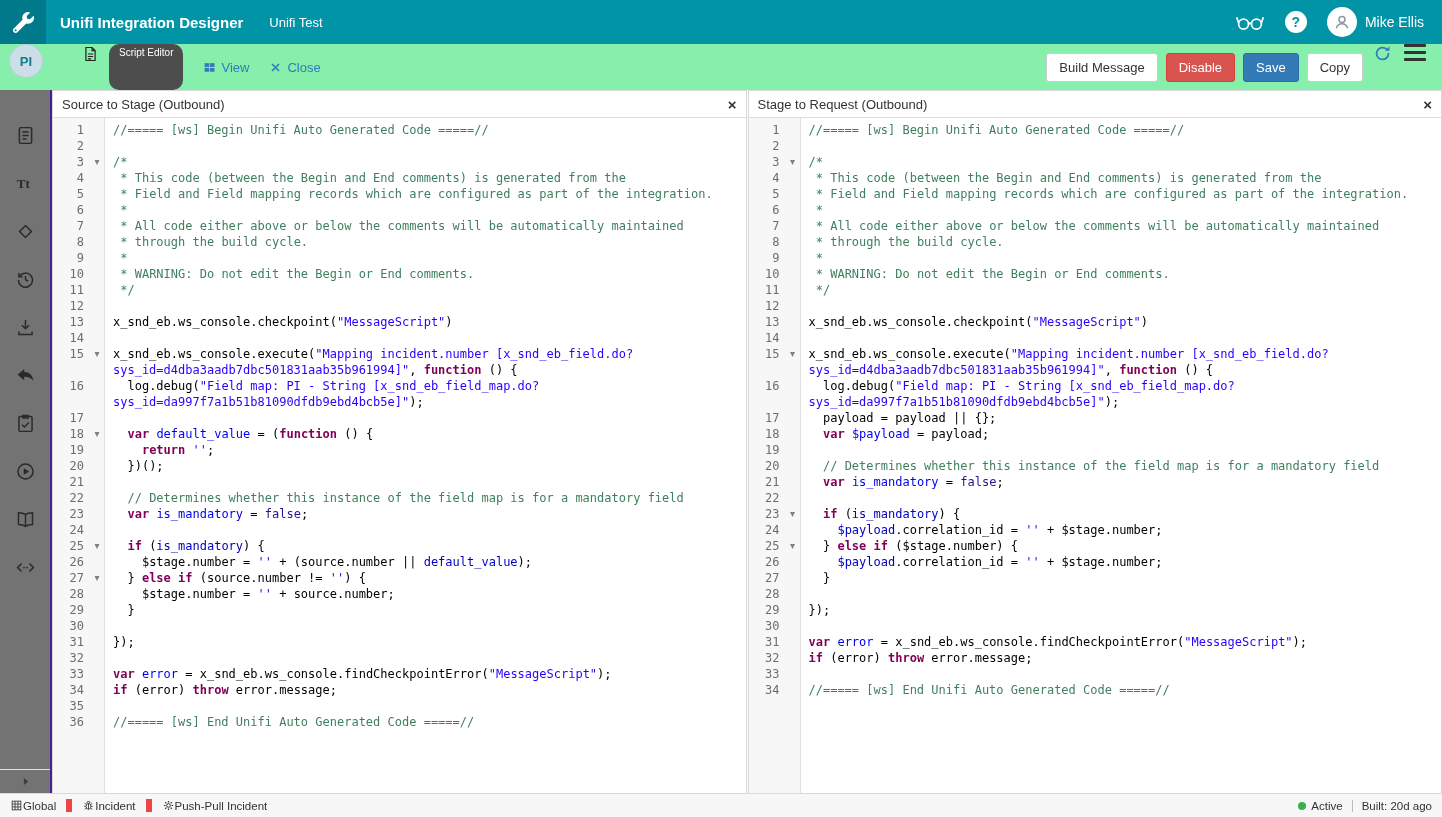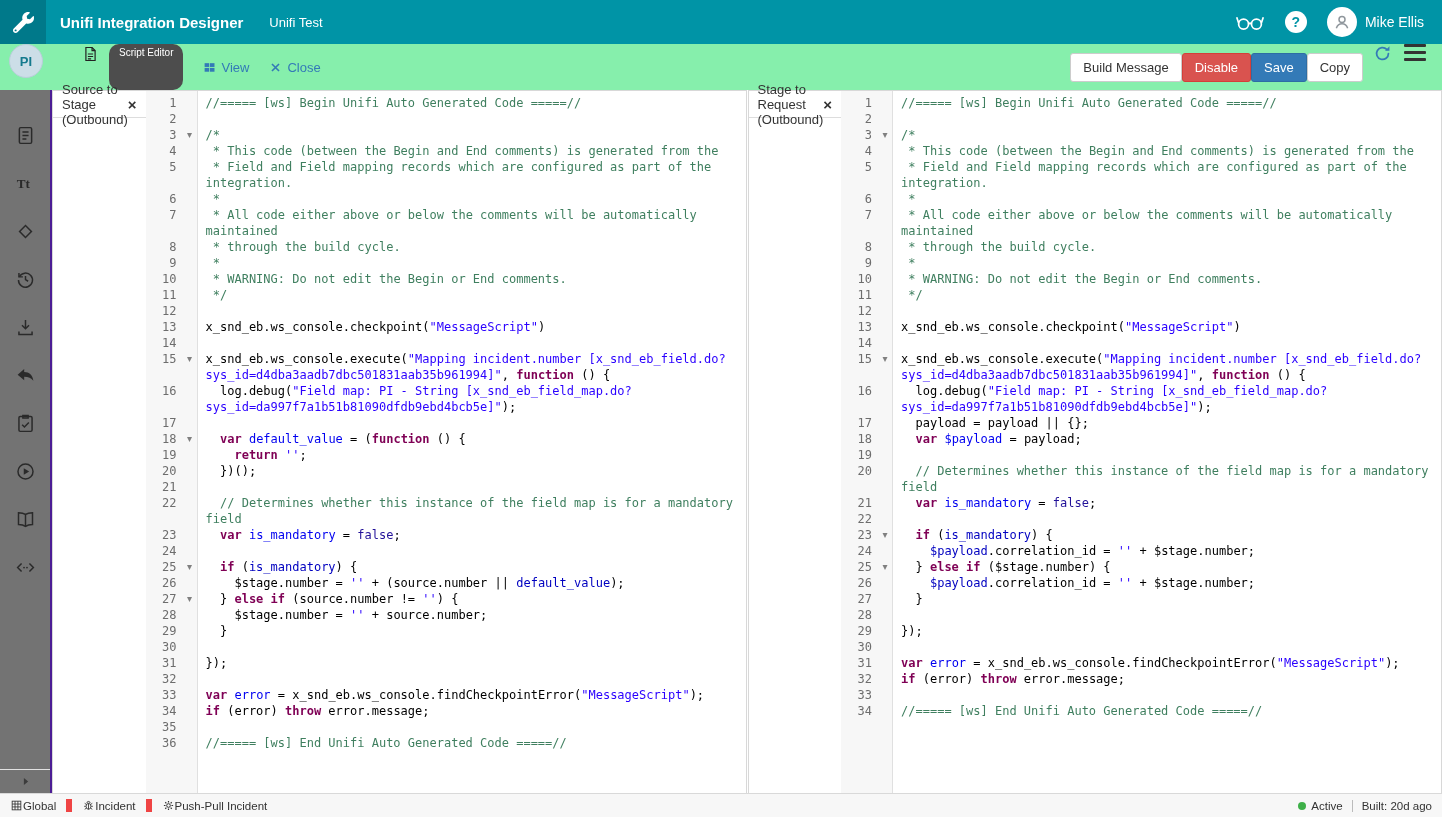--- a/index.html
+++ b/index.html
@@ -25,39 +25,39 @@
   
   .toolbar{height:46px;flex:0 0 46px;display:flex;background:#86efac}
   .pi-col{width:52px;flex:0 0 52px;display:flex;justify-content:center}
   .pi-avatar{width:34px;height:34px;border-radius:50%;background:#ccdee7;border:1px solid #b9cfda;color:#147a8d;font-size:13px;font-weight:bold;display:flex;align-items:center;justify-content:center;cursor:pointer}
   .doc-icon{margin-left:30px;display:flex}
   .doc-icon svg{width:17px;height:20px}
   .page-title{font-size:18px;font-weight:bold;color:#333;margin-left:8px;white-space:nowrap}
   .badge{background:var(--badge-bg,#4d4d4d);color:#fff;font-size:10px;font-weight:normal;padding:3px 10px;border-radius:10px;margin-left:10px;white-space:nowrap}
   .tb-link{display:flex;align-items:center;gap:5px;color:var(--primary,#337ab7);font-size:13px;margin-left:20px;cursor:pointer;white-space:nowrap}
   .tb-link svg{width:13px;height:13px}
-  .tb-actions{margin-left:auto;display:flex;align-items:center;}
+  .tb-actions{margin-left:auto;display:flex;align-items:center;gap:8px}
   .btn{font-family:inherit;font-size:13px;padding:6px 12px;border-radius:3px;border:1px solid #ccc;background:#fff;color:#333;cursor:pointer;white-space:nowrap}
   .btn-danger{background:var(--danger,#d9534f);border-color:var(--danger-border,#d43f3a);color:#fff}
   .btn-primary{background:var(--primary,#337ab7);border-color:var(--primary-border,#2e6da4);color:#fff}
   .refresh{color:var(--primary,#337ab7);margin-left:10px;display:flex;cursor:pointer}
   .refresh svg{width:19px;height:19px}
   .hamburger{width:22px;display:flex;flex-direction:column;gap:4px;margin:0 16px 0 12px;cursor:pointer}
   .hamburger span{height:3px;background:#333;border-radius:1px}
 
   
   .main{flex:1;display:flex;min-height:0}
   .side{width:52px;flex:0 0 52px;border-right:2px solid #4c1d95;display:flex;flex-direction:column;align-items:center;padding-top:34px;position:relative;background:#737373}
   .side-icon{width:22px;height:22px;margin-bottom:26px;color:#2a2a2a;display:flex;align-items:center;justify-content:center;cursor:pointer}
   .side-icon svg{width:21px;height:21px;display:block}
   .side-toggle{position:absolute;bottom:0;left:0;width:100%;height:24px;border-top:1px solid #e2e2e2;display:flex;align-items:center;justify-content:center;cursor:pointer}
   .side-toggle svg{width:13px;height:13px}
 
   .panes{flex:1;display:flex;min-width:0}
-  .pane{flex:1;min-width:0;display:flex;flex-direction:row;border:1px solid #d8d8d8;border-bottom:none;background:#fff}
+  .pane{flex:1;min-width:0;display:flex;flex-direction:column;border:1px solid #d8d8d8;border-bottom:none;background:#fff}
   .pane+.pane{margin-left:1px}
   .pane-header{height:27px;flex:0 0 27px;display:flex;align-items:center;padding:0 9px;border-bottom:1px solid #ddd;font-size:13px;color:#333;background:#fff}
   .pane-title{flex:1}
   .pane-close{font-size:15px;font-weight:bold;color:#333;cursor:pointer;line-height:1}
 
   .editor{flex:1;position:relative;overflow:hidden;font-family:"DejaVu Sans Mono","Liberation Mono",monospace;font-size:12px;line-height:16px;padding-top:4px;background:#fff}
   .gutter-bg{position:absolute;top:0;left:0;bottom:0;width:52px;background:#f7f7f7;border-right:1px solid #e0e0e0}
   .code-row{display:flex;align-items:flex-start;position:relative}
   .ln{flex:0 0 36px;width:36px;text-align:right;padding-right:5px;color:#6d6d6d}
   .fold{flex:0 0 16px;width:16px;text-align:center;color:#808080;font-size:10px;line-height:16px;cursor:pointer;font-family:"DejaVu Sans",sans-serif}

